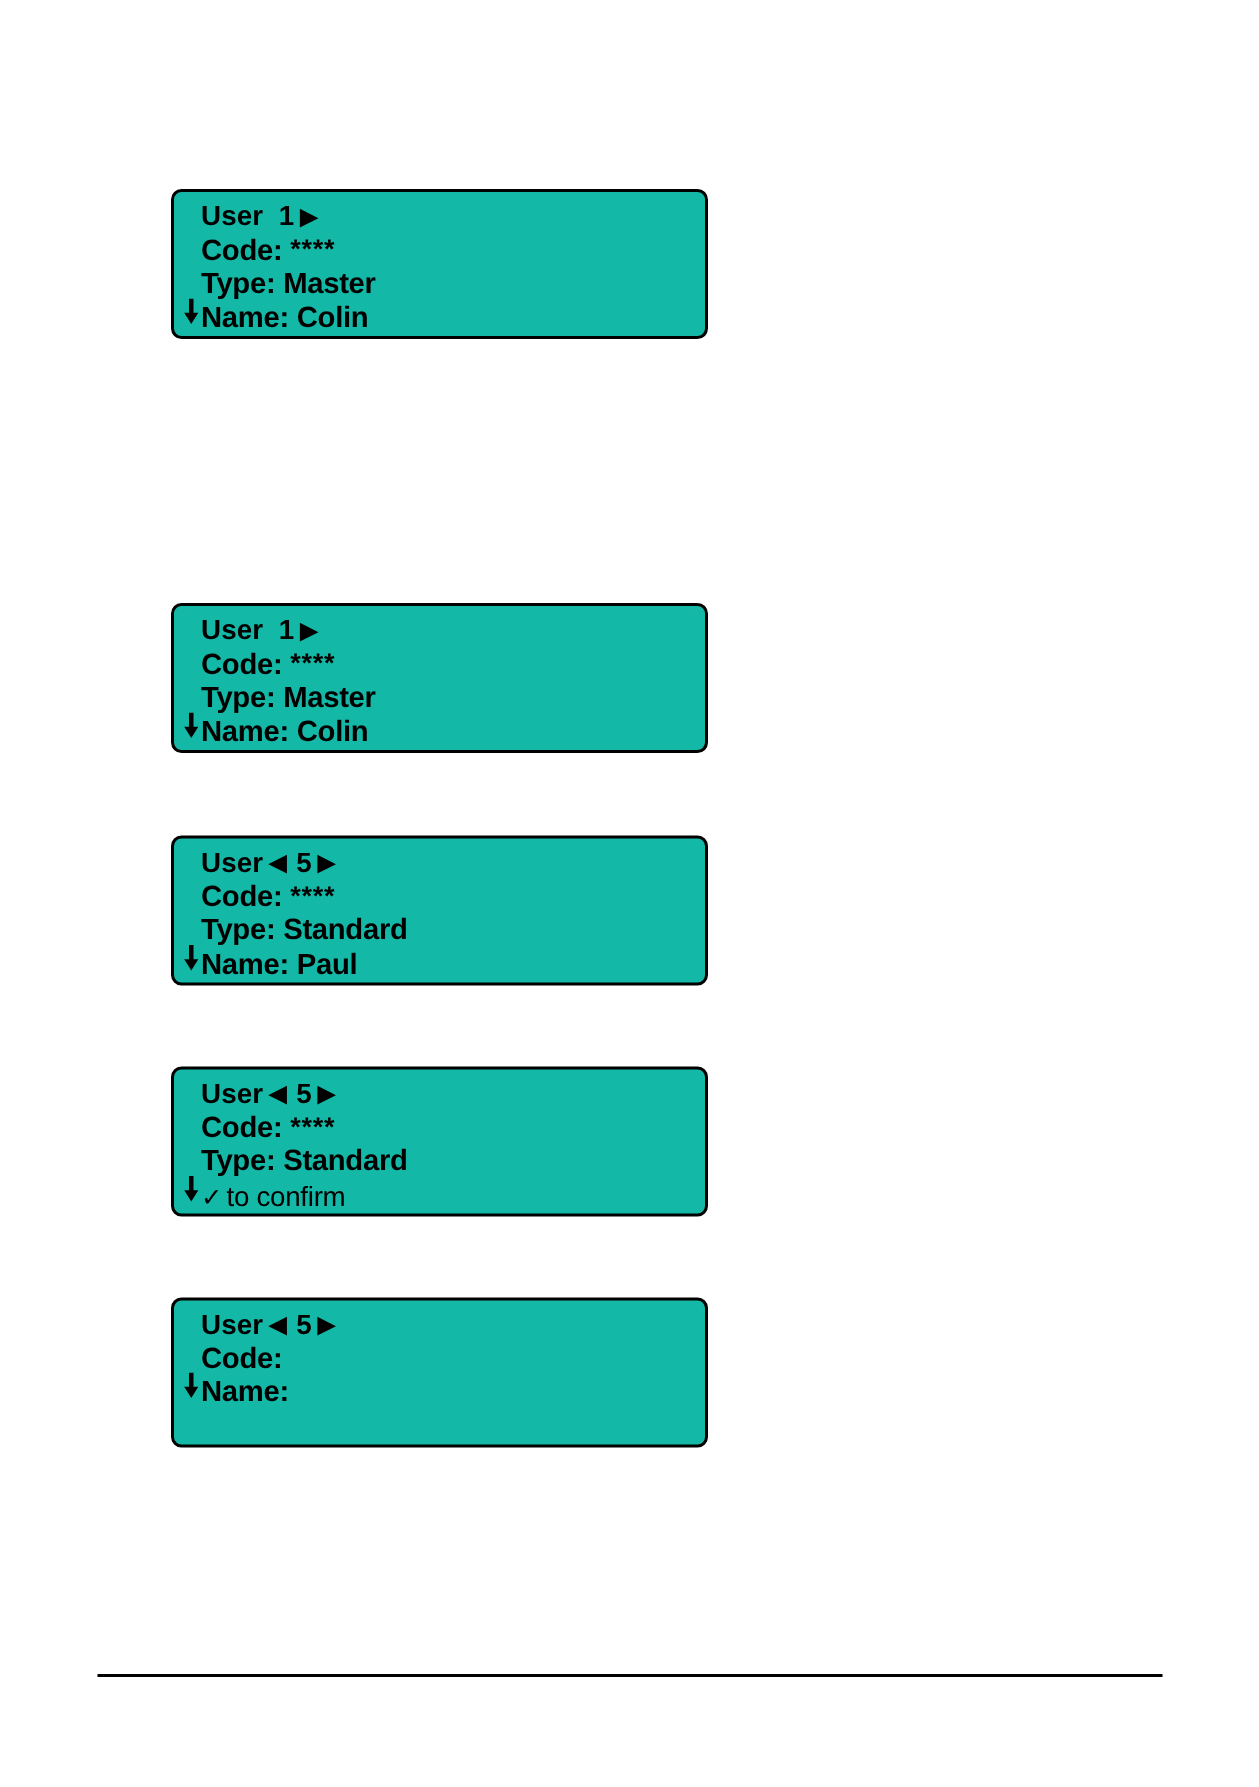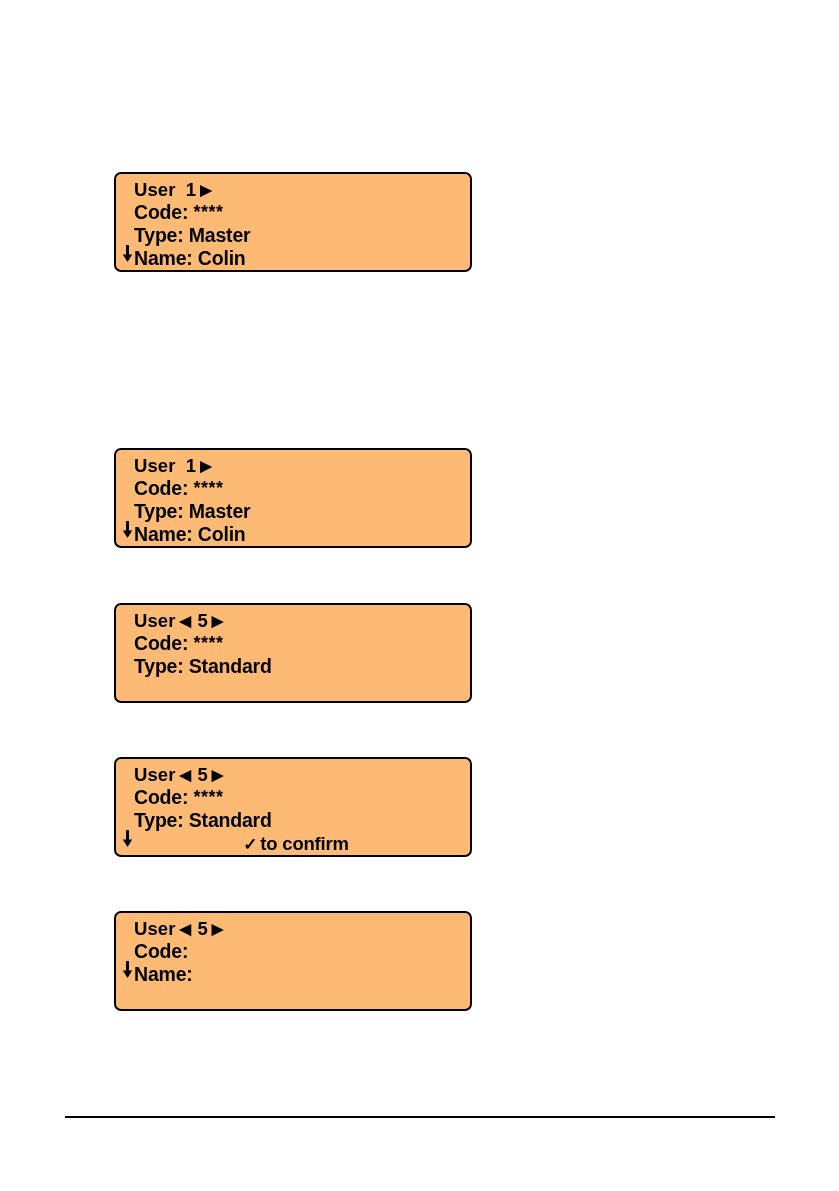--- a/index.html
+++ b/index.html
@@ -25,22 +25,21 @@
 
   
   .lcd-panel {
     position: absolute;
     box-sizing: border-box;
     width: 358px;
     height: 100px;
     left: 114px;
     border: 2.5px solid #000000;
     border-radius: 7px;
-    background: #fdba74;
-    margin-top: 46px;
+    background: #14b8a6;
   }
 
   .lcd-lines {
     position: absolute;
     left: 18px;
     top: 4px;
     right: 8px;
     bottom: 2px;
   }
 
@@ -69,22 +68,22 @@
   .lcd-line.title .nav-arrow.right { margin-left: 4px; }
 
   .stars {
     letter-spacing: 0.5px;
     font-size: 18px;
     vertical-align: 1px;
   }
 
   
   .lcd-line.confirm {
-    text-align: center;
-    font-weight: bold;
+    text-align: left;
+    font-weight: normal;
     font-size: 18.5px;
     padding-right: 4px;
   }
   .lcd-line.confirm .tick {
     font-size: 17px;
     margin-right: 3px;
   }
 
   
   .down-arrow {
@@ -171,20 +170,29 @@
         <span>5</span><span class="nav-arrow right">▶</span>
       </div>
       <div class="lcd-line">
         <span>Code:</span>
         <span class="stars">****</span>
       </div>
       <div class="lcd-line">
         <span>Type:</span>
         <span>Standard</span>
       </div>
+      <div class="lcd-line">
+        <span class="down-arrow">
+          <svg width="13" height="18" viewBox="0 0 13 18">
+              <path d="M5 0 h3 v9.5 h3.2 L6.5 17 L1.8 9.5 H5 Z" fill="#000"></path>
+            </svg>
+        </span>
+        <span>Name:</span>
+        <span>Paul</span>
+      </div>
     </div>
   </div>
 
   <div class="lcd-panel" style="top:711px">
     <div class="lcd-lines">
       <div class="lcd-line title">
         <span>User</span><span class="nav-arrow left">◀</span>
         <span>5</span><span class="nav-arrow right">▶</span>
       </div>
       <div class="lcd-line">

